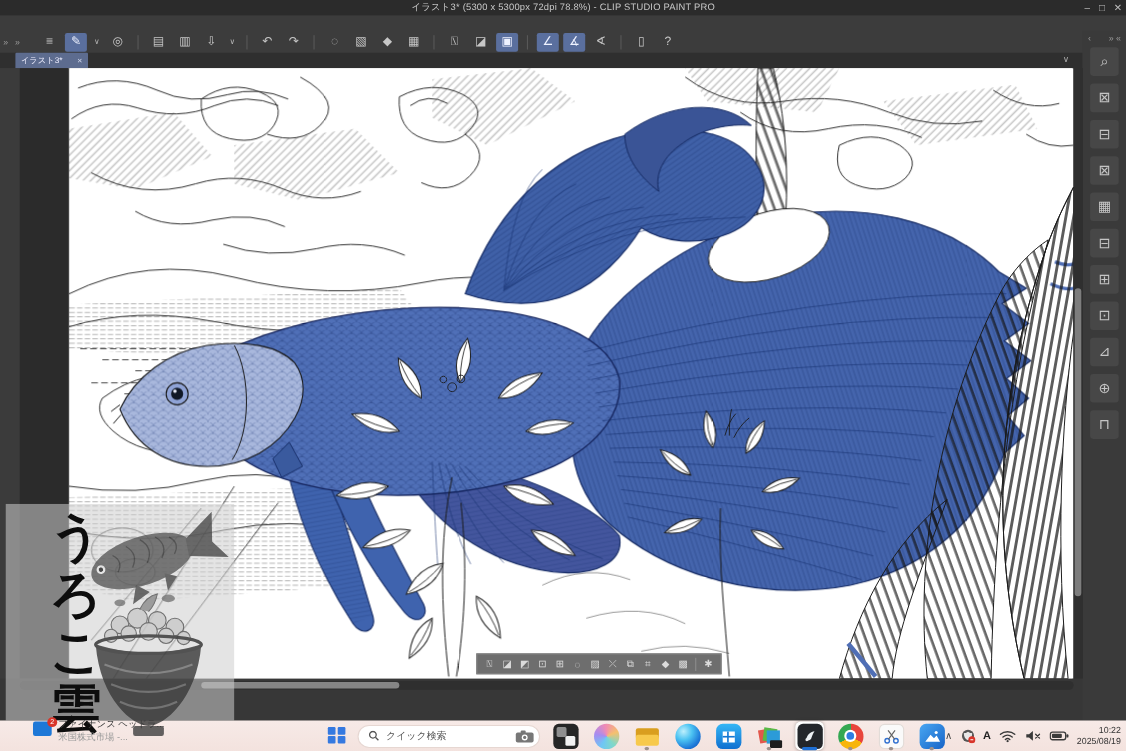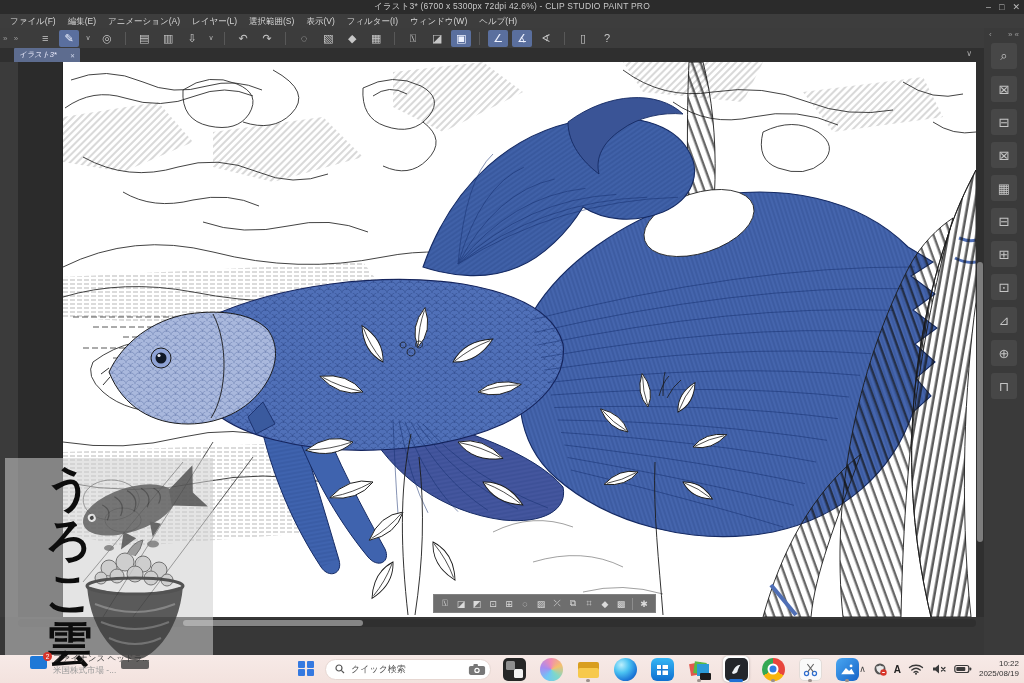--- a/index.html
+++ b/index.html
@@ -20,21 +20,21 @@
   
   #toolbar { position:absolute; left:0; top:28px; width:1024px; height:20px; background:#3c3c3c; display:flex; align-items:center; }
   #tb-collapse { color:#9a9a9a; font-size:8px; padding:0 3px 0 3px; letter-spacing:2px; }
   #toolbar-items { display:flex; align-items:center; gap:4px; padding-left:12px; }
   .tbtn { width:20px; height:17px; display:flex; align-items:center; justify-content:center; color:#c7c7c7; font-size:11px; border-radius:2px; line-height:1; }
   .tbtn.hl { background:#5a6f9e; color:#eef2ff; }
   .tchev { width:10px; color:#b5b5b5; font-size:7px; text-align:center; }
   .tsep { width:1px; height:13px; background:#585858; margin:0 4px; }
 
   
-  #tabbar { position:absolute; left:0; top:48px; width:1024px; height:14px; background:#2f2f2f;font-style:italic; }
+  #tabbar { position:absolute; left:0; top:48px; width:1024px; height:14px; background:#2f2f2f; }
   #doc-tab { position:absolute; left:14px; top:0; height:14px; width:66px; background:#5d6c8f; color:#eef; font-size:7.5px; display:flex; align-items:center; justify-content:space-between; padding:0 5px; border-radius:1px 1px 0 0; }
   #doc-tab .x { font-size:6px; color:#cfd6ea; }
   #tab-overflow { position:absolute; right:52px; top:1px; color:#aaa; font-size:8px; }
 
   
   #left-strip-a { position:absolute; left:0; top:62px; width:18px; height:555px; background:#3b3b3b; }
   #left-strip-b { position:absolute; left:18px; top:62px; width:44px; height:555px; background:#2b2b2b; }
   #canvas-wrap { position:absolute; left:62px; top:62px; width:913px; height:555px; background:#ffffff; border-left:1px solid #242424; }
   #canvas-wrap svg { display:block; }
 
@@ -106,39 +106,28 @@
   #toast-icon .badge { position:absolute; right:-5px; top:-4px; width:9px; height:9px; background:#d8352a; color:#fff; border-radius:50%; font-size:6.5px; display:flex; align-items:center; justify-content:center; }
   #toast-text .l1 { color:#3a3a3a; font-size:8.5px; line-height:1.4; }
   #toast-text .l2 { color:#9a9a9a; font-size:8.5px; line-height:1.4; }
 </style>
 </head>
 <body>
 
 <div id="app">
 
   <div id="titlebar">
-    <div id="title-text">イラスト3* (6700 x 5300px 72dpi 42.6%)  - CLIP STUDIO PAINT PRO</div>
+    <div id="title-text">イラスト3* (5300 x 5300px 72dpi 78.8%)  - CLIP STUDIO PAINT PRO</div>
     <div id="win-controls">
       <span>–</span>
       <span>□</span>
       <span>✕</span>
     </div>
   </div>
 
-  <div id="menubar">
-      <span class="menu-item">ファイル(F)</span>
-      <span class="menu-item">編集(E)</span>
-      <span class="menu-item">アニメーション(A)</span>
-      <span class="menu-item">レイヤー(L)</span>
-      <span class="menu-item">選択範囲(S)</span>
-      <span class="menu-item">表示(V)</span>
-      <span class="menu-item">フィルター(I)</span>
-      <span class="menu-item">ウィンドウ(W)</span>
-      <span class="menu-item">ヘルプ(H)</span>
-    </div>
 
   <div id="toolbar">
     <span id="tb-collapse">» »</span>
     <div id="toolbar-items">
         <span class="tbtn">≡</span>
         <span class="tbtn hl">✎</span>
         <span class="tchev">∨</span>
         <span class="tbtn">◎</span>
         <span class="tsep"></span>
         <span class="tbtn">▤</span>

